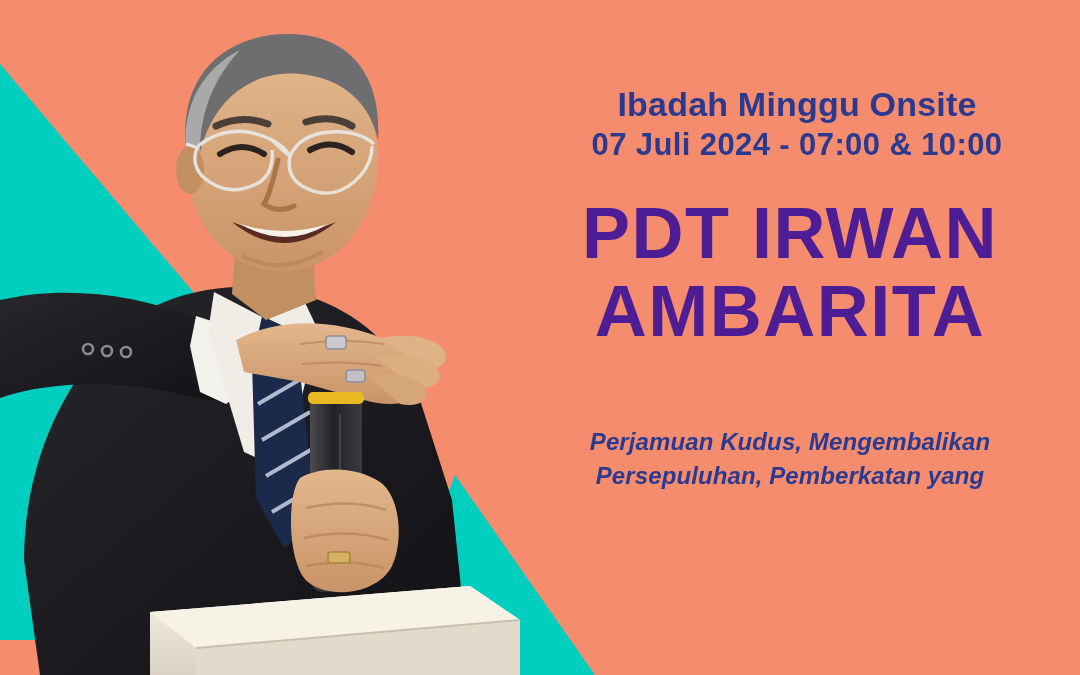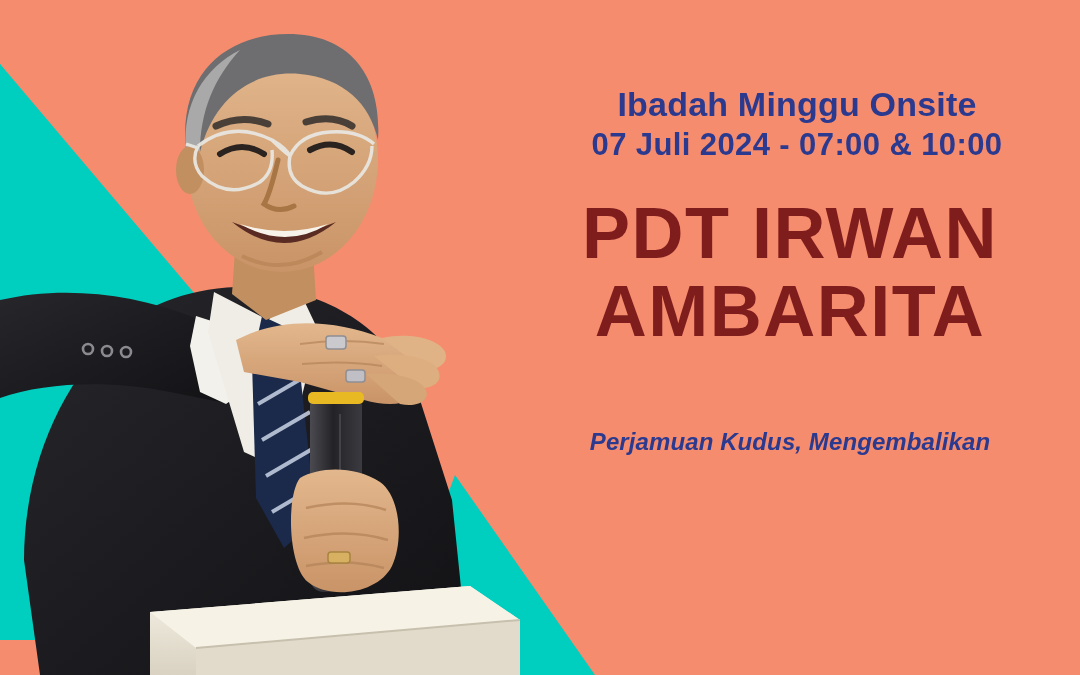--- a/index.html
+++ b/index.html
@@ -26,21 +26,21 @@
     position:absolute;top:48px;left:7px;width:100%;
     color:#2B3A8F;font-weight:bold;font-size:34px;letter-spacing:.2px;
     line-height:1.05;
     margin-top:39px;
   }
   .kicker .line2{
     display:block;font-size:31px;margin-top:6px;letter-spacing:.4px;
   }
   .headline{
     position:absolute;top:195px;left:0;width:100%;
-    color:#7f1d1d;font-weight:bold;font-size:72px;
+    color:#4c1d95;font-weight:bold;font-size:72px;
     line-height:1.08;letter-spacing:1.5px;
   }
   .headline .l2{display:block;}
   .subtitle{
     position:absolute;top:425px;left:0;width:100%;
     color:#2B3A8F;font-weight:bold;font-style:italic;font-size:24px;
     line-height:1.42;letter-spacing:.1px;
   }
   .subtitle span{display:block;}
   .website{
@@ -197,17 +197,18 @@
       <span class="line2">07 Juli 2024 - 07:00 &amp; 10:00</span>
     </div>
 
     <div class="headline">
       <span>PDT IRWAN</span>
       <span class="l2">AMBARITA</span>
     </div>
 
     <div class="subtitle">
       <span>Perjamuan Kudus, Mengembalikan</span>
+      <span>Persepuluhan, Pemberkatan yang</span>
     </div>
 
 
   </div>
 </div>
 
 </body></html>

